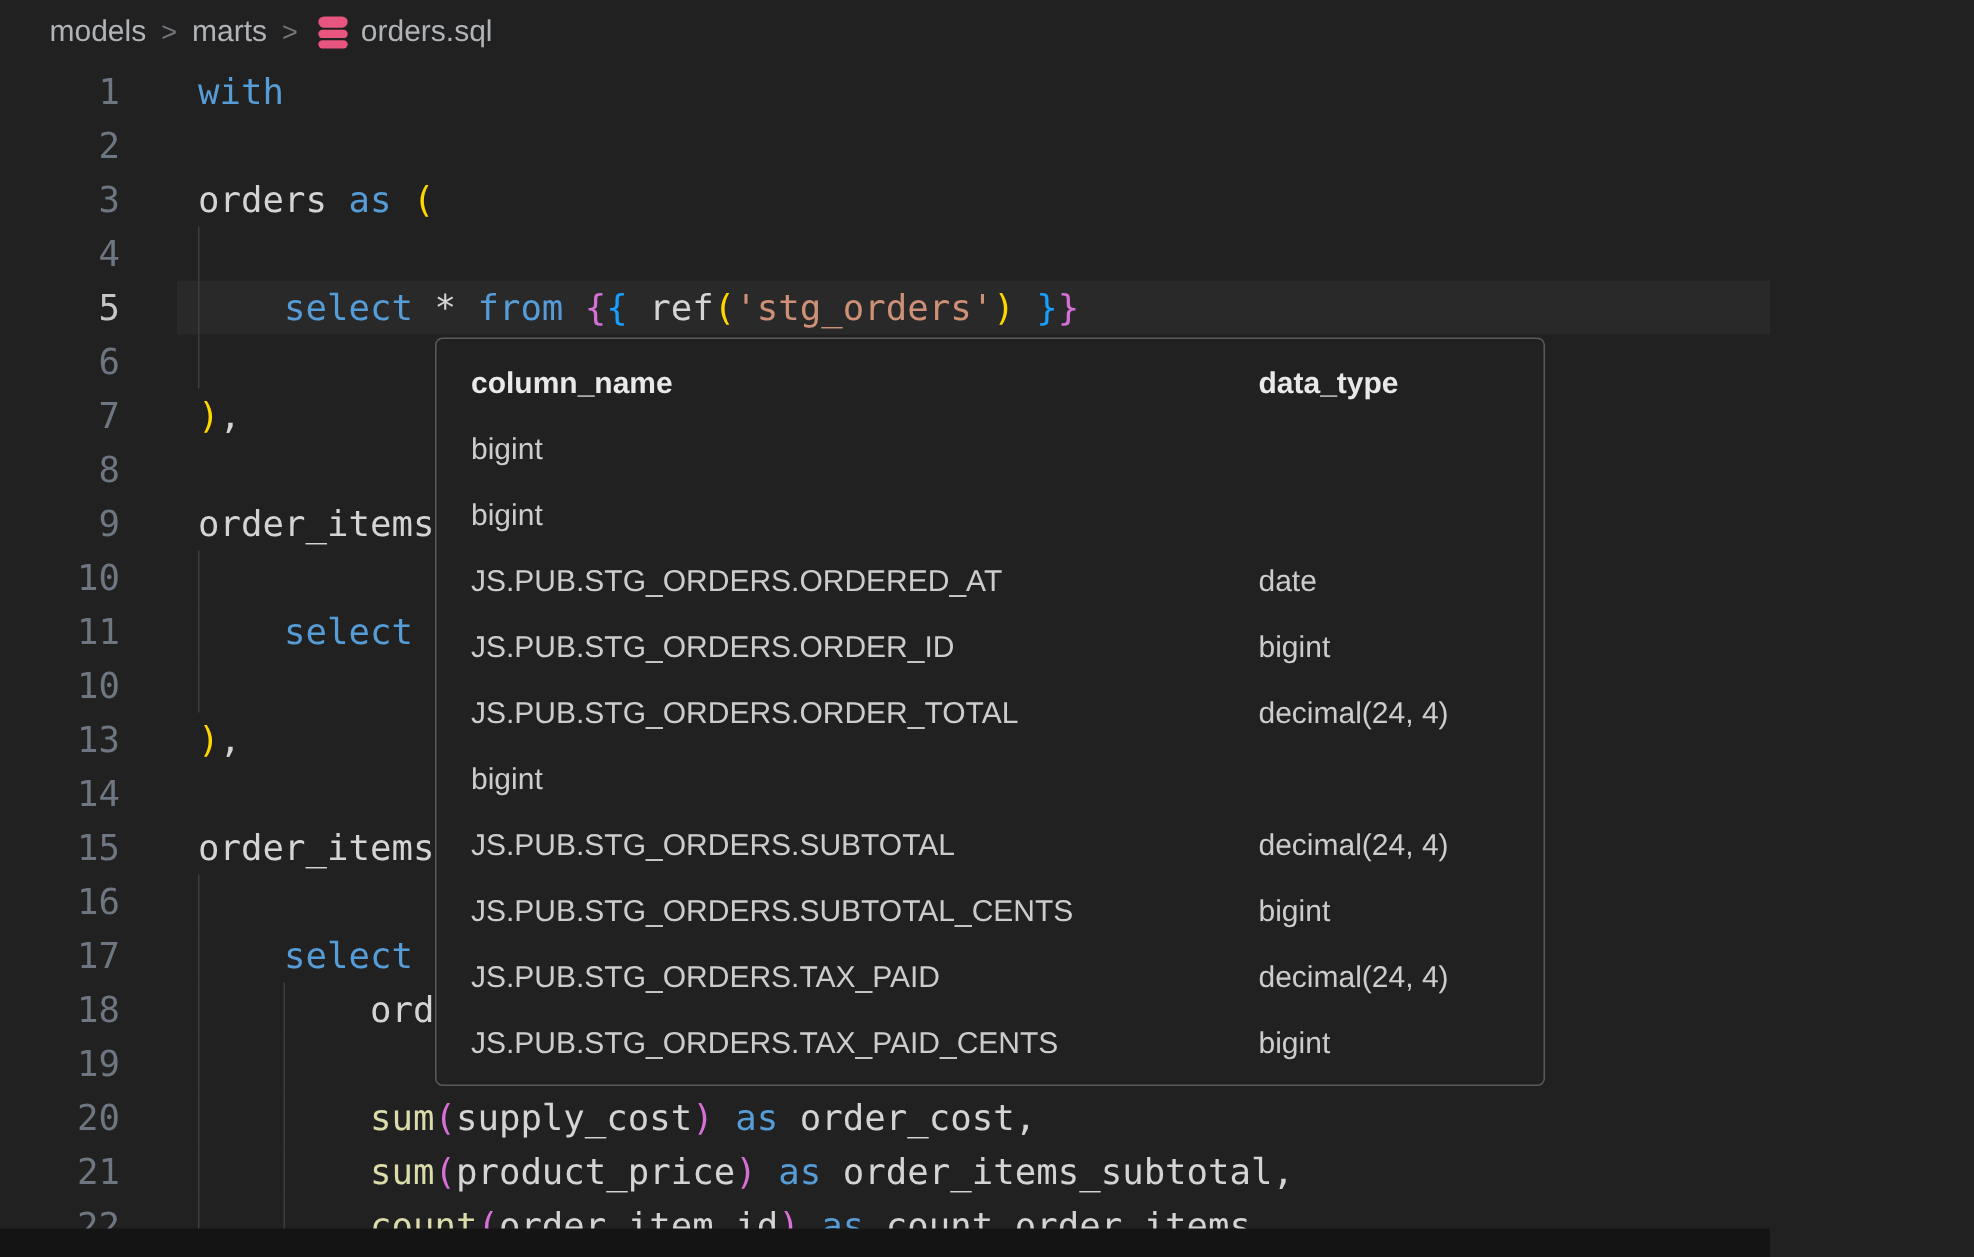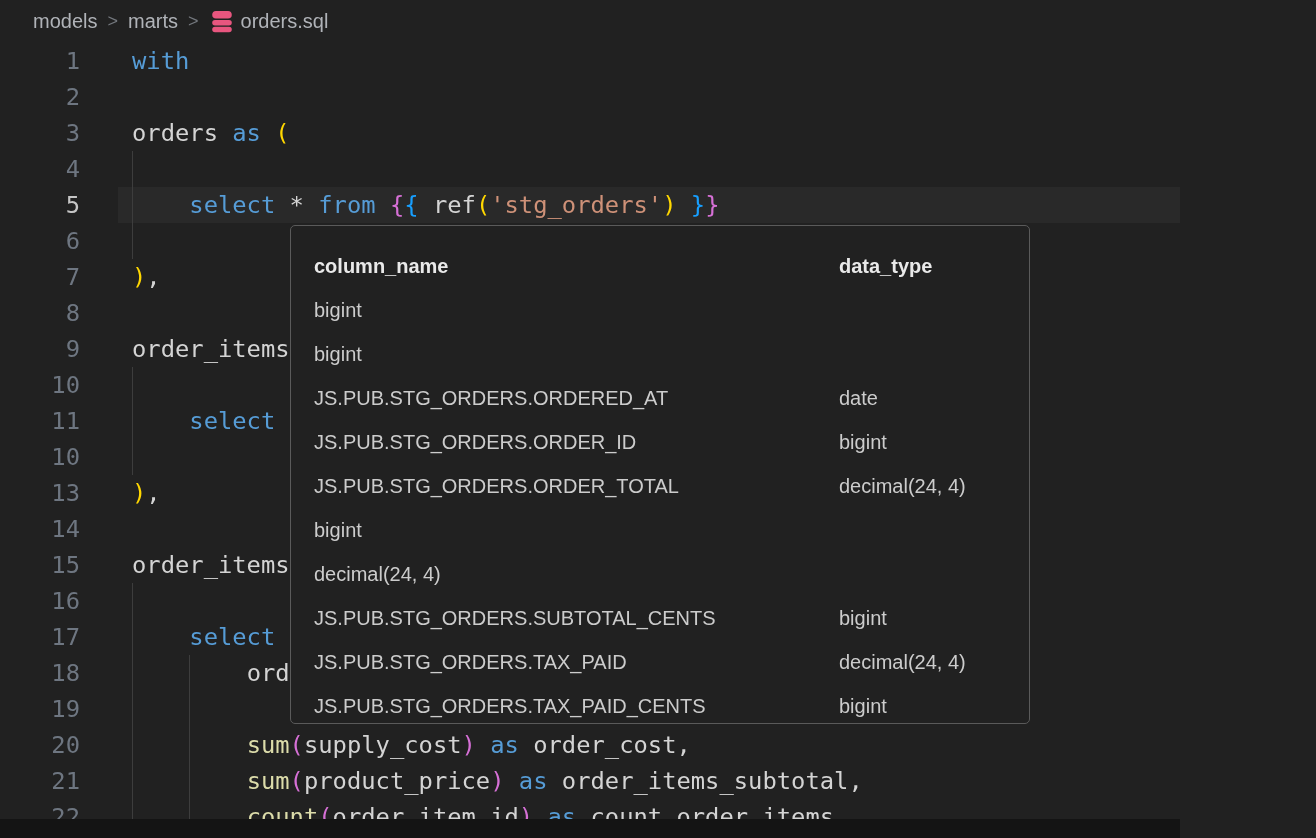--- a/index.html
+++ b/index.html
@@ -34,21 +34,21 @@
   .line.active .num{color:var(--gutter_active)}
   .line .codetext{position:relative;z-index:2;padding-left:52px;white-space:pre}
   .tk-kw{color:var(--keyword)} .tk-pl{color:var(--plain)} .tk-fn{color:var(--function)}
   .tk-str{color:var(--string)} .tk-b1{color:var(--bracket_gold)} .tk-b2{color:var(--bracket_pink)}
   .tk-b3{color:var(--bracket_blue)}
 
   
   .popup{position:absolute;left:290px;top:225px;width:740px;height:499px;z-index:4;
     background:var(--background);border:1px solid var(--popup_border);border-radius:5px;
     padding:8px 0;font-family:"Liberation Sans",sans-serif;font-size:20px;overflow:hidden}
-  .prow{display:flex;align-items:flex-end;height:44px;padding-left:23px}
+  .prow{display:flex;align-items:center;height:44px;padding-left:23px}
   .prow .cell-name{width:525px;flex:none;white-space:nowrap;overflow:hidden}
   .prow .cell-type{flex:1;white-space:nowrap}
   .prow.phead{font-weight:bold;color:var(--popup_header_text)}
   .prow.pdata{color:var(--popup_row_text)}
 
   
   .bottom-strip{position:absolute;left:0;right:0;top:819px;height:19px;background:var(--panel_edge);z-index:5}
 </style>
 </head>
 <body>
@@ -115,20 +115,21 @@
         <span class="cell-type">bigint</span>
       </div>
       <div class="prow pdata">
         <span class="cell-name">JS.PUB.STG_ORDERS.ORDER_TOTAL</span>
         <span class="cell-type">decimal(24, 4)</span>
       </div>
       <div class="prow pdata">
         <span class="cell-type">bigint</span>
       </div>
       <div class="prow pdata">
+        <span class="cell-name">JS.PUB.STG_ORDERS.SUBTOTAL</span>
         <span class="cell-type">decimal(24, 4)</span>
       </div>
       <div class="prow pdata">
         <span class="cell-name">JS.PUB.STG_ORDERS.SUBTOTAL_CENTS</span>
         <span class="cell-type">bigint</span>
       </div>
       <div class="prow pdata">
         <span class="cell-name">JS.PUB.STG_ORDERS.TAX_PAID</span>
         <span class="cell-type">decimal(24, 4)</span>
       </div>

